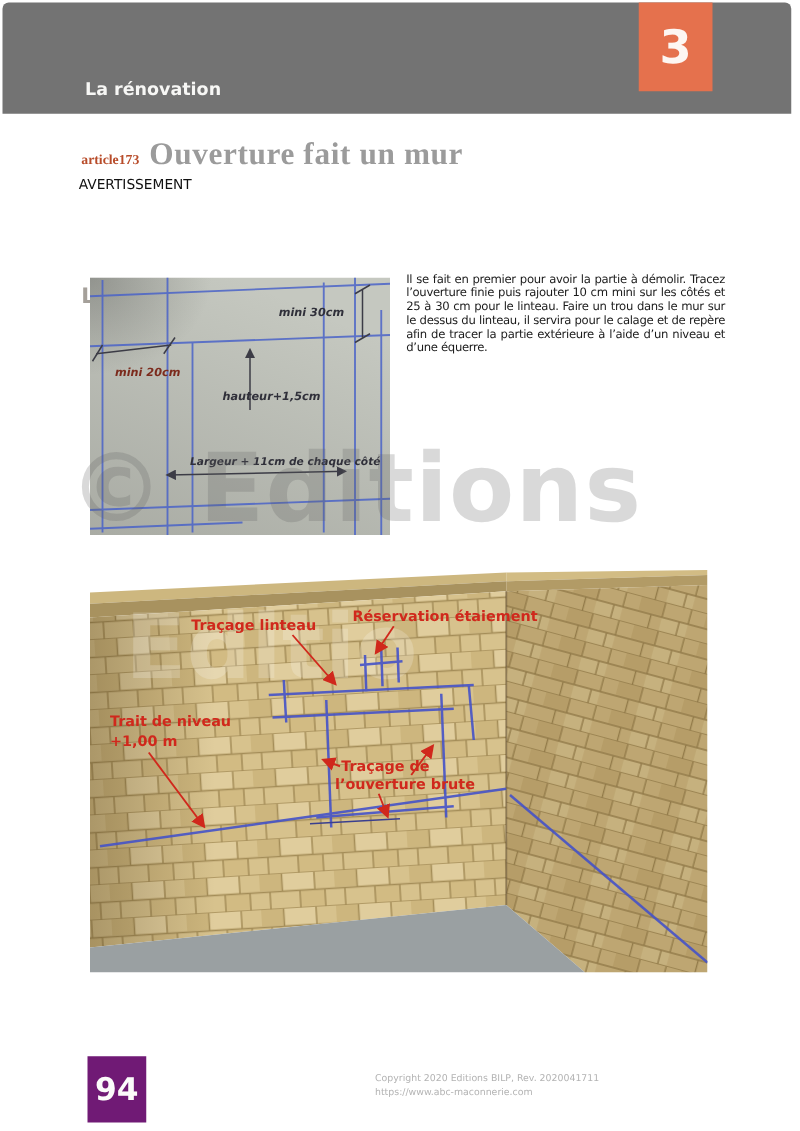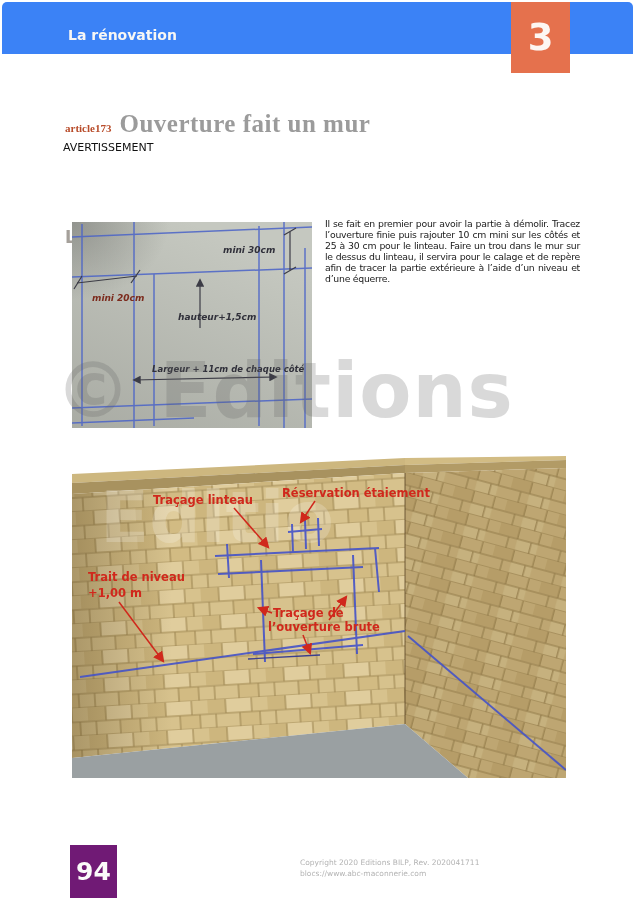--- a/index.html
+++ b/index.html
@@ -1,19 +1,19 @@
 <!DOCTYPE html>
 <html><head>
 <meta charset="utf-8">
 <style>
   html,body{margin:0;padding:0;background:#ffffff;}
   #screen{position:relative;width:640px;height:905px;background:#ffffff;overflow:hidden;
           font-family:"DejaVu Sans","Liberation Sans",sans-serif;}
   
-  .header-band{position:absolute;left:2px;top:2px;width:631px;height:52px;background:#3b82f6;
+  .header-band{position:absolute;left:2px;top:2px;width:631px;height:89px;background:#737373;
                border-radius:5px 5px 0 0;}
   .header-title{position:absolute;left:66px;bottom:11px;color:#f7f7f5;font-weight:bold;font-size:14px;}
   .chapter-box{position:absolute;left:511px;top:2px;width:59px;height:71px;background:#e5714d;
                display:flex;align-items:center;justify-content:center;}
   .chapter-box span{color:#fdf6f2;font-size:37px;font-weight:bold;line-height:1;}
   
   .title-row{position:absolute;left:65px;top:110px;display:flex;align-items:baseline;gap:8px;white-space:nowrap;font-family:Liberation Serif, serif;}
   .article-id{color:#b84c2a;font-size:11px;font-weight:bold;}
   .page-title{color:#9b9b9b;font-size:25px;font-weight:bold;letter-spacing:0.5px;margin:0;}
   
@@ -203,16 +203,16 @@
       <text x="201" y="161">Traçage de</text>
       <text x="196" y="175">l’ouverture brute</text>
     </g>
   </svg>
 
   <div class="page-number-box">
     <span>94</span>
   </div>
   <div class="copyright">
     <div>Copyright 2020 Editions BILP, Rev. 2020041711</div>
-    <div>blocs://www.abc-maconnerie.com</div>
+    <div>https://www.abc-maconnerie.com</div>
   </div>
 
 </div>
 
 </body></html>

